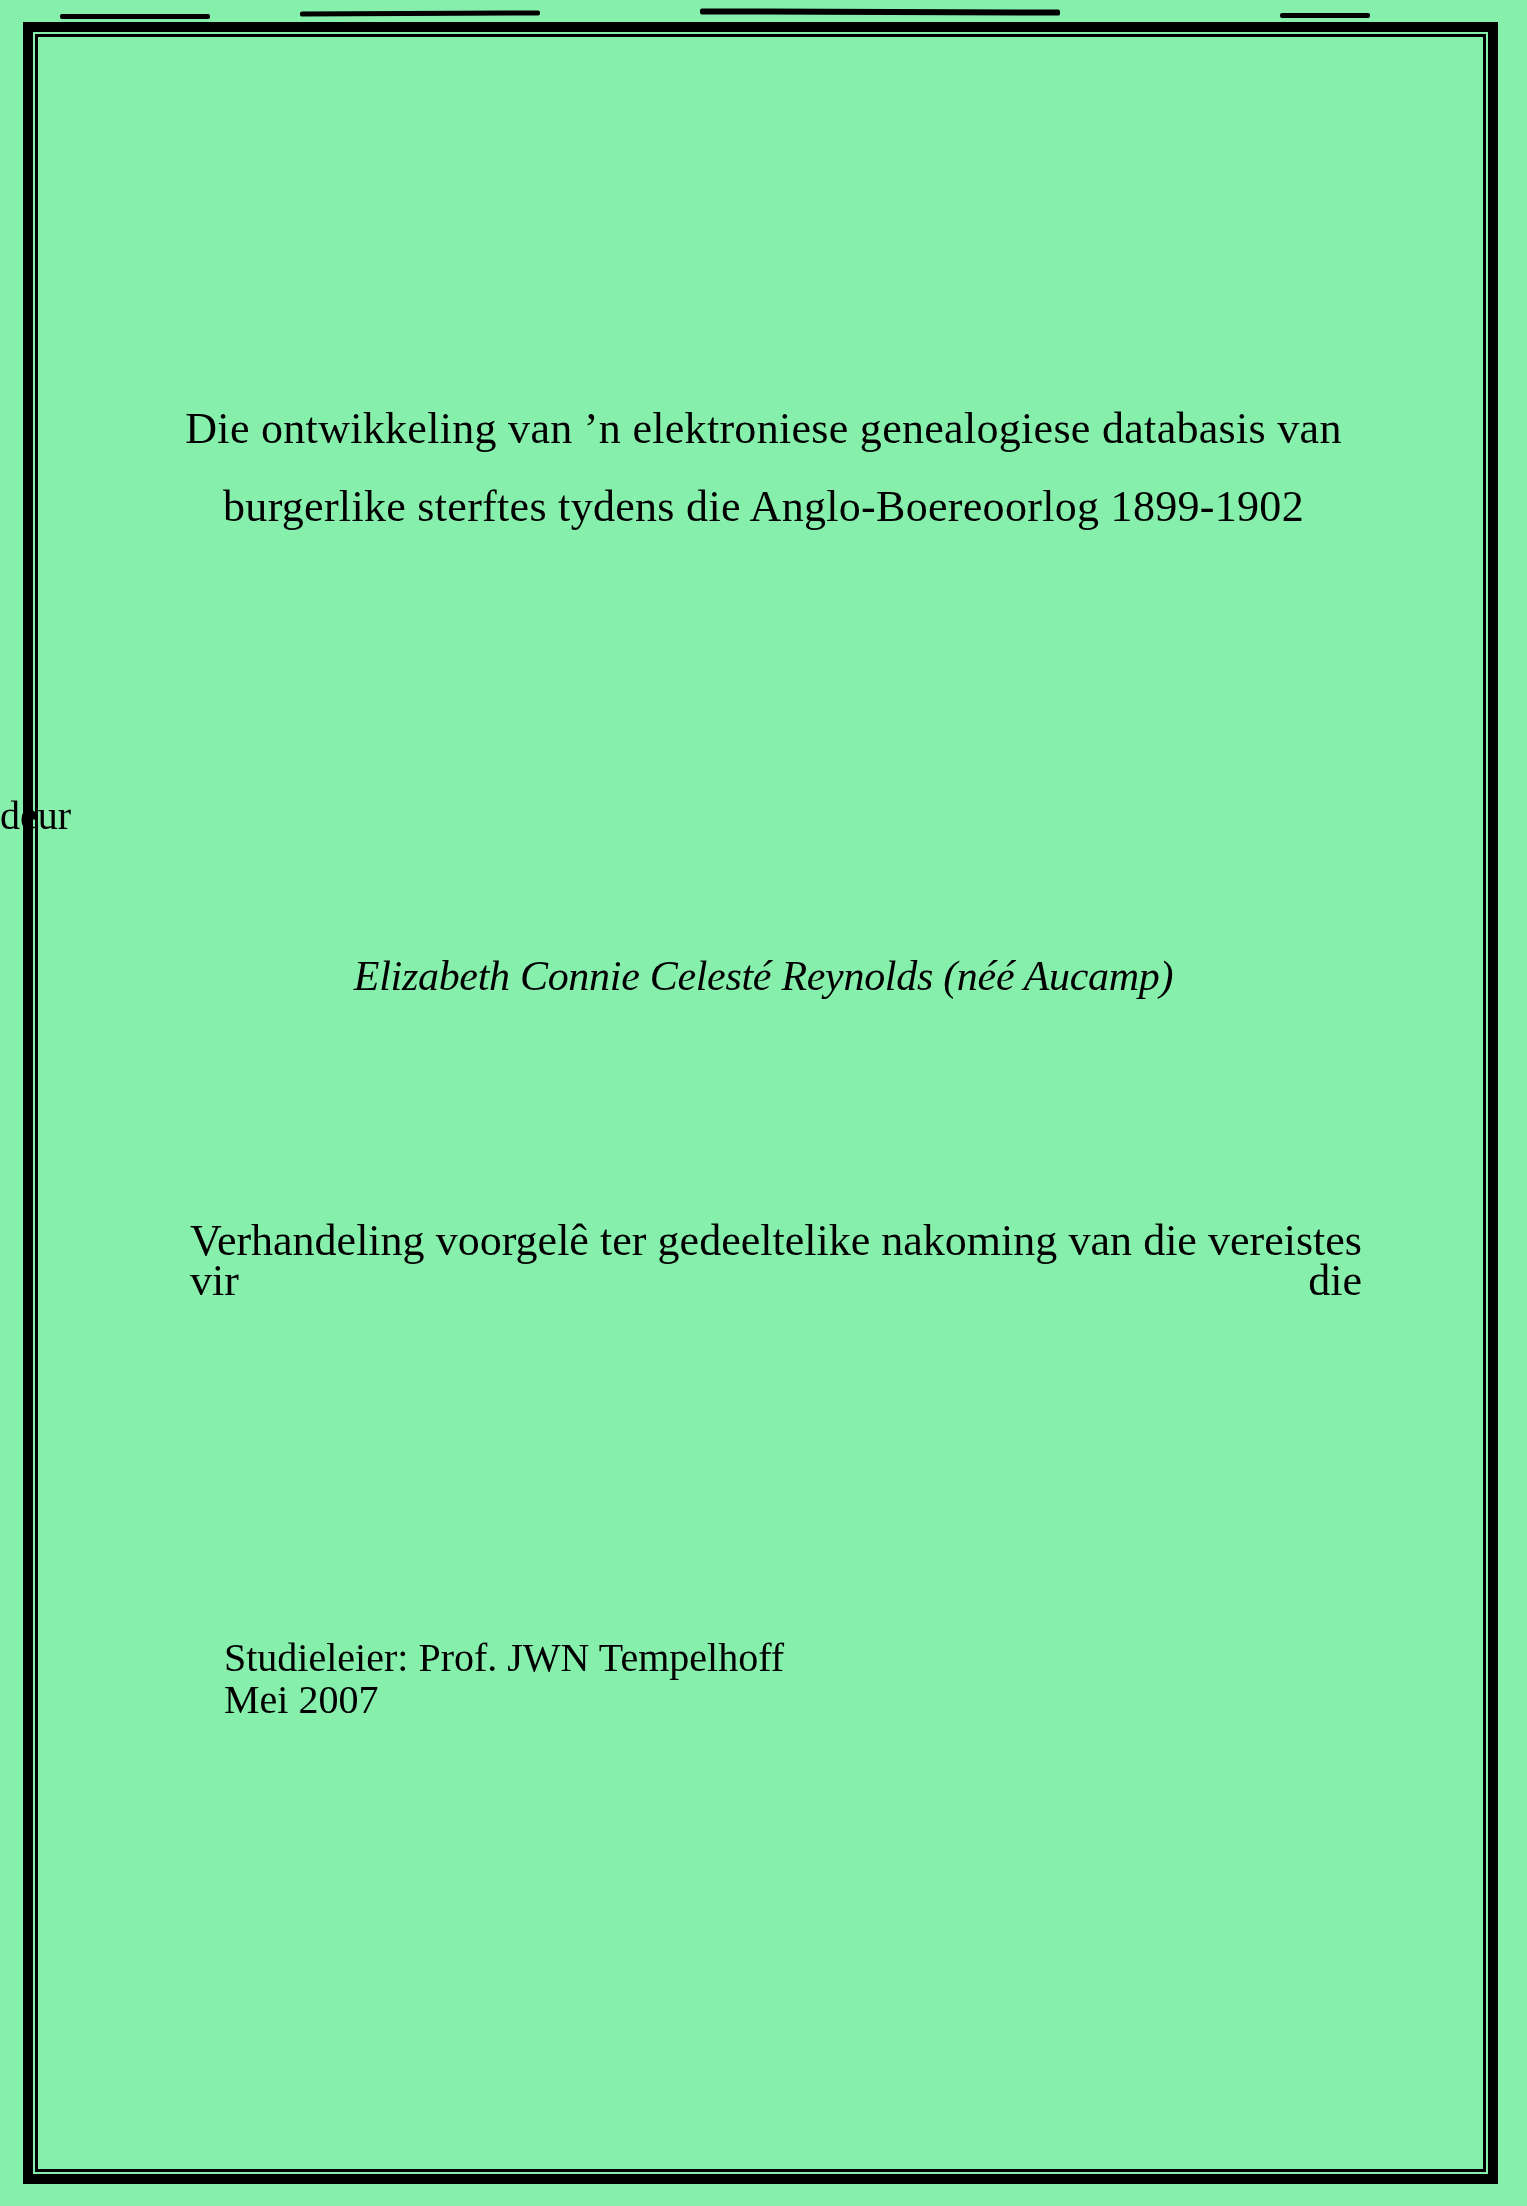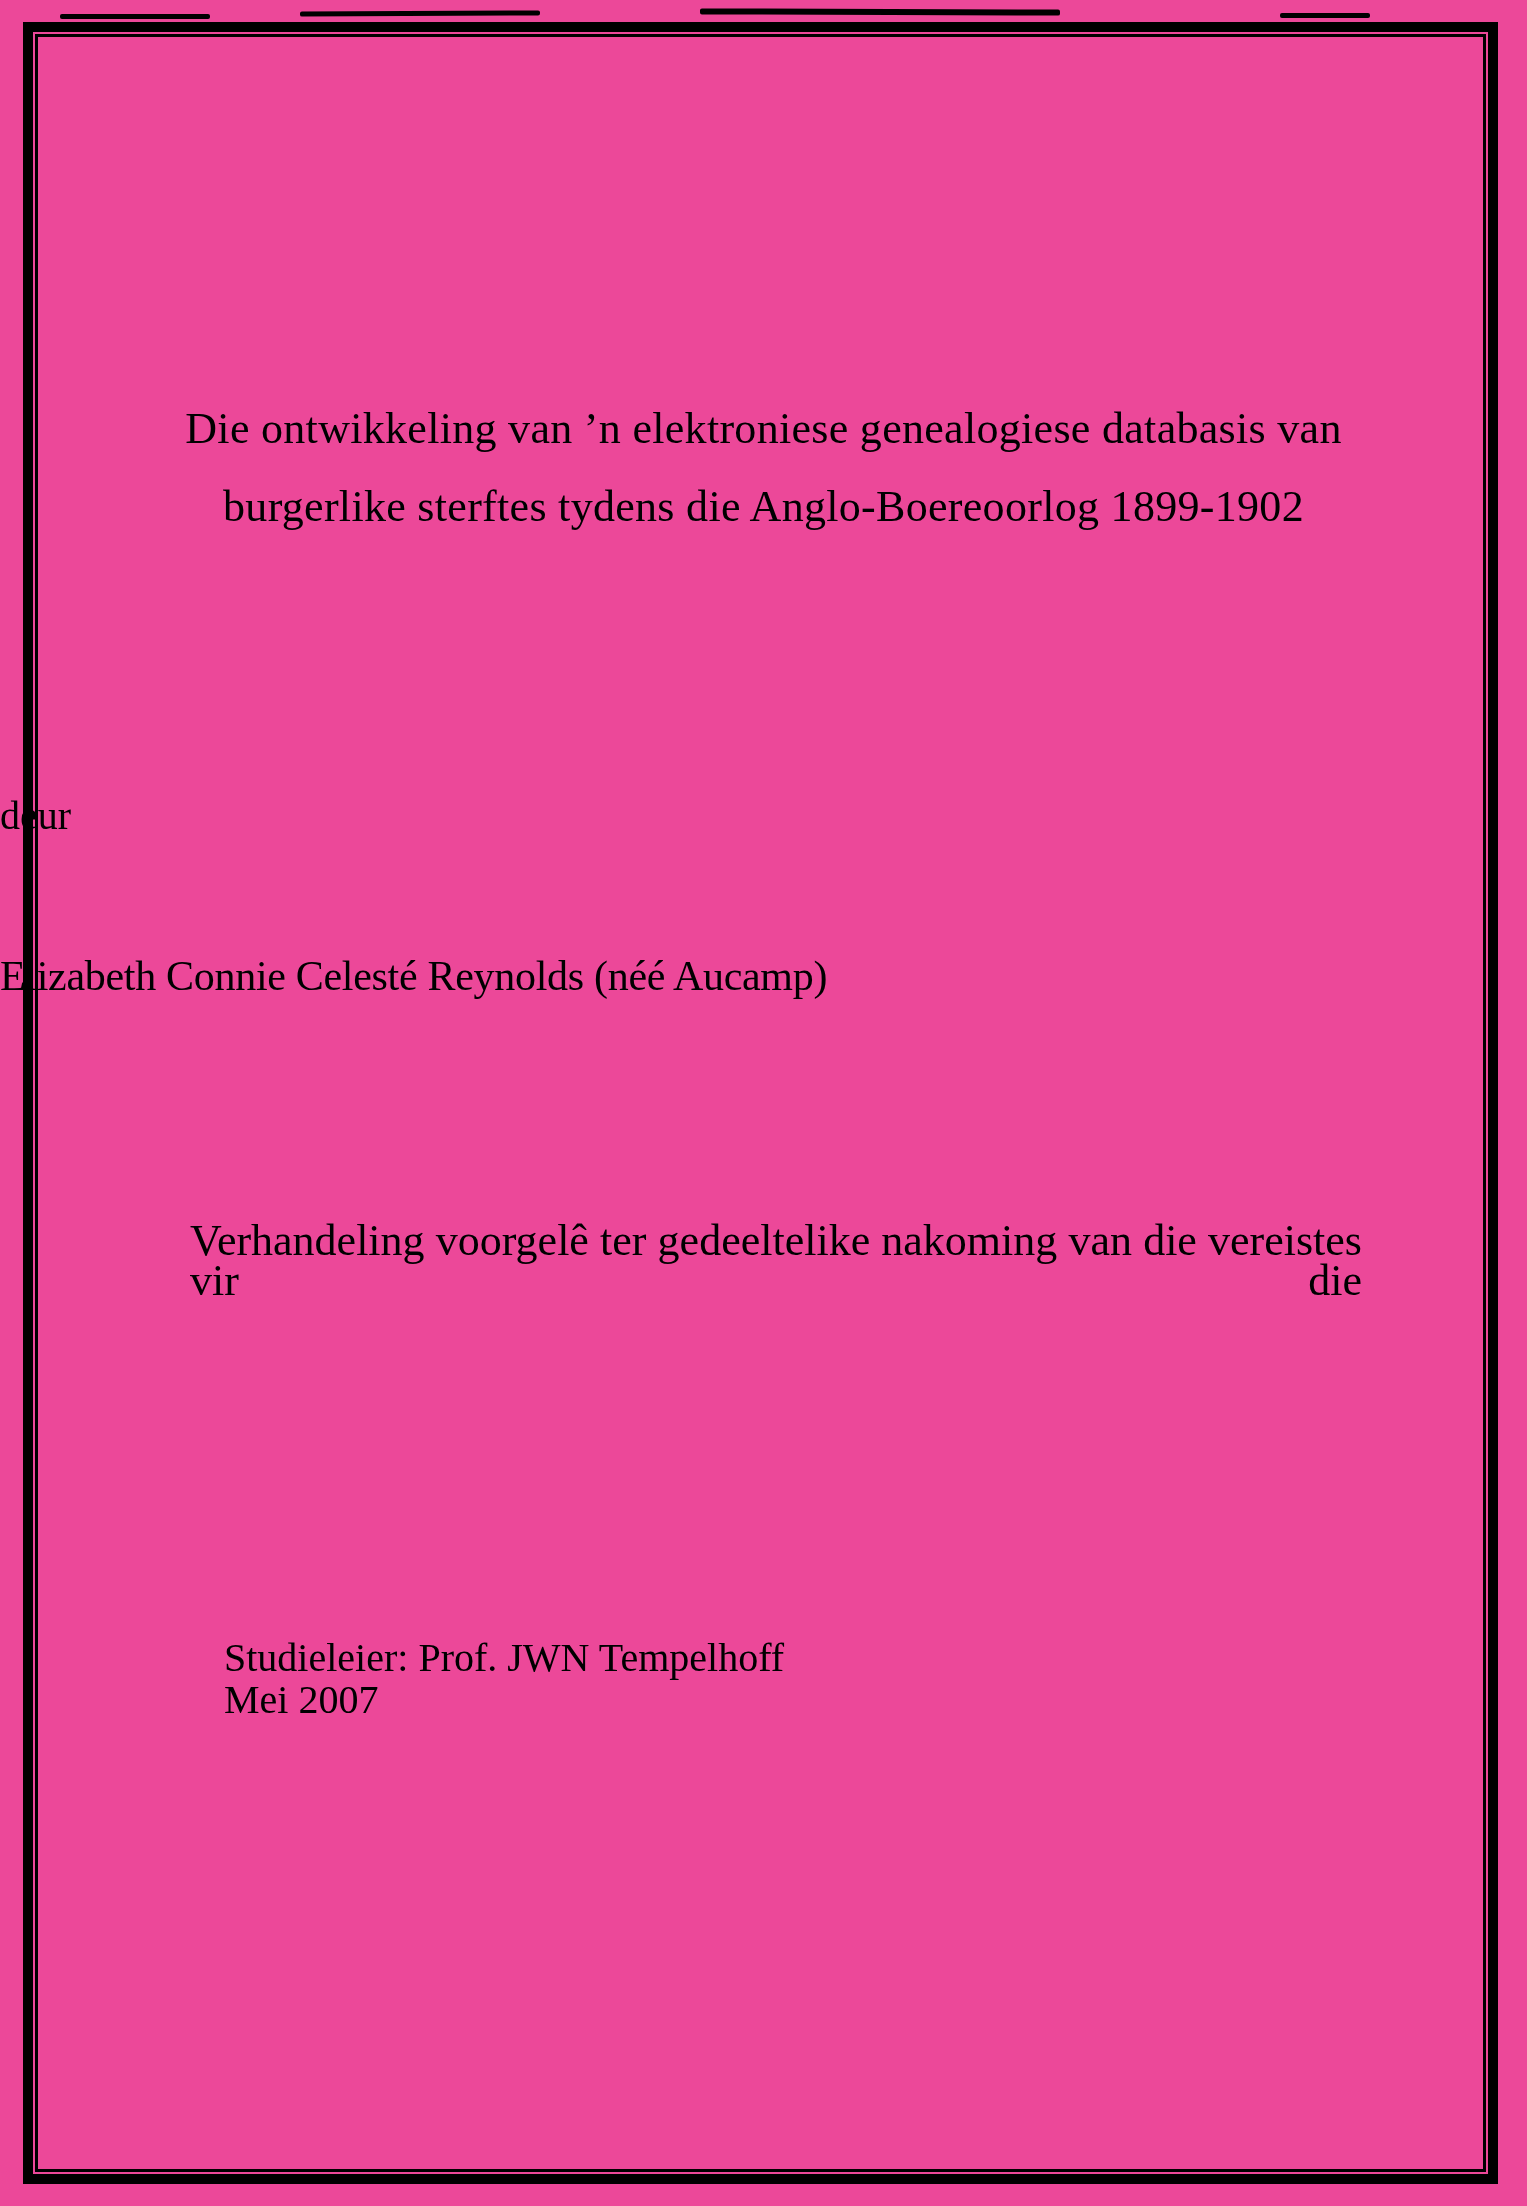--- a/index.html
+++ b/index.html
@@ -6,21 +6,21 @@
   html, body { background: #ffffff; }
   body {
     width: 1527px; height: 2206px;
     font-family: "Liberation Serif", serif;
     color: #000;
     position: relative;
     overflow: hidden;
   }
   .page {
     position: absolute; inset: 0;
-    background: #ec4899;
+    background: #86efac;
   }
 
   
   .frame-outer {
     position: absolute;
     left: 23px; top: 22px;
     width: 1475px; height: 2162px;
     border: 10px solid #000;
   }
   .frame-inner {
@@ -47,23 +47,24 @@
   .byline {
     position: absolute;
     top: 792px; left: 0; right: 14px;
     text-align: left;
     font-size: 40px;
   }
 
   .author {
     position: absolute;
     top: 952px; left: 0; right: 0;
-    text-align: left;
+    text-align: center;
     font-size: 42px;
     letter-spacing: -0.3px;
+    font-style: italic;
   }
 
   .statement {
     position: absolute;
     top: 1221px; left: 190px;
     width: 1172px;
     font-size: 44px;
     line-height: 40px;
   }
   .statement .justified {

